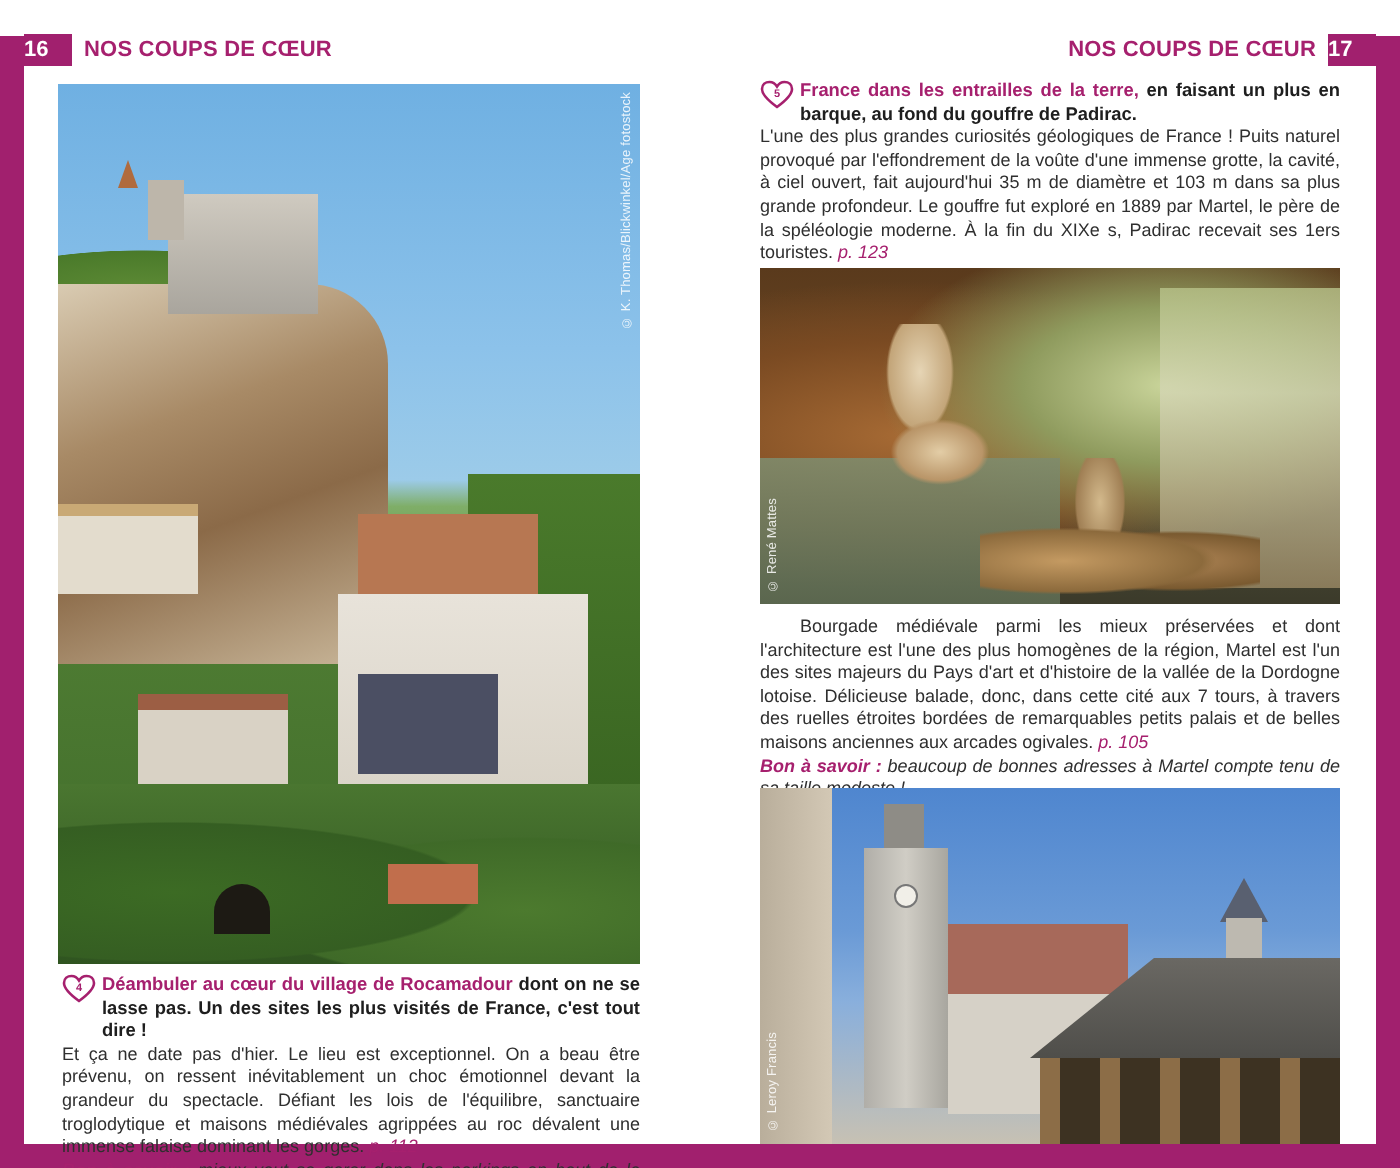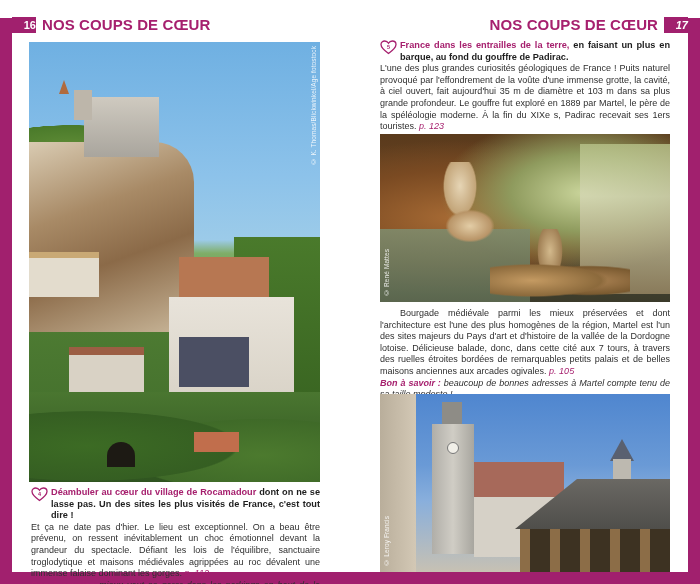--- a/index.html
+++ b/index.html
@@ -4,25 +4,25 @@
 <style>
   * { margin:0; padding:0; box-sizing:border-box; }
   html, body { width:700px; height:584px; overflow:hidden; background:#ffffff; }
   body { position:relative; font-family:"Liberation Sans", "DejaVu Sans", sans-serif; color:#2b2b2b; }
 
   .band-left { position:absolute; left:0; top:18px; width:12px; height:566px; background:#a1206e; }
   .band-right { position:absolute; right:0; top:18px; width:12px; height:566px; background:#a1206e; }
   .band-bottom { position:absolute; left:0; top:572px; width:700px; height:12px; background:#a1206e; }
 
   .page-num { position:absolute; top:17px; height:16px; background:#a1206e; color:#fff;
-    font-weight:bold; font-size:11px; line-height:16px; text-align:right; }
+    font-weight:bold; font-size:11px; line-height:16px; text-align:left; }
   .page-num.left { left:12px; width:24px; }
-  .page-num.right { left:664px; width:24px;font-style:italic; }
+  .page-num.right { left:664px; width:24px; }
 
-  .running-title { position:absolute; top:18px; font-size:15px; font-weight:bold; color:#a6206e; letter-spacing:0.1px; line-height:14px; }
+  .running-title { position:absolute; top:18px; font-size:11px; font-weight:bold; color:#a6206e; letter-spacing:0.1px; line-height:14px; }
   .running-title.left { left:42px; }
   .running-title.right { right:42px; text-align:right; }
 
   .photo { position:absolute; overflow:hidden; }
   .credit { position:absolute; color:rgba(255,255,255,0.85); font-size:6.5px; writing-mode:vertical-rl; transform:rotate(180deg); white-space:nowrap; letter-spacing:0.1px; }
 
   
   .photo-roca { left:29px; top:42px; width:291px; height:440px;
     background:linear-gradient(180deg,#6fb0e2 0%,#8cc2ea 30%,#9ccbe9 45%,#7fae68 48%,#4f7d33 60%,#3f6a2a 100%); }
   .roca-cliff { position:absolute; left:0; top:100px; width:165px; height:190px;

